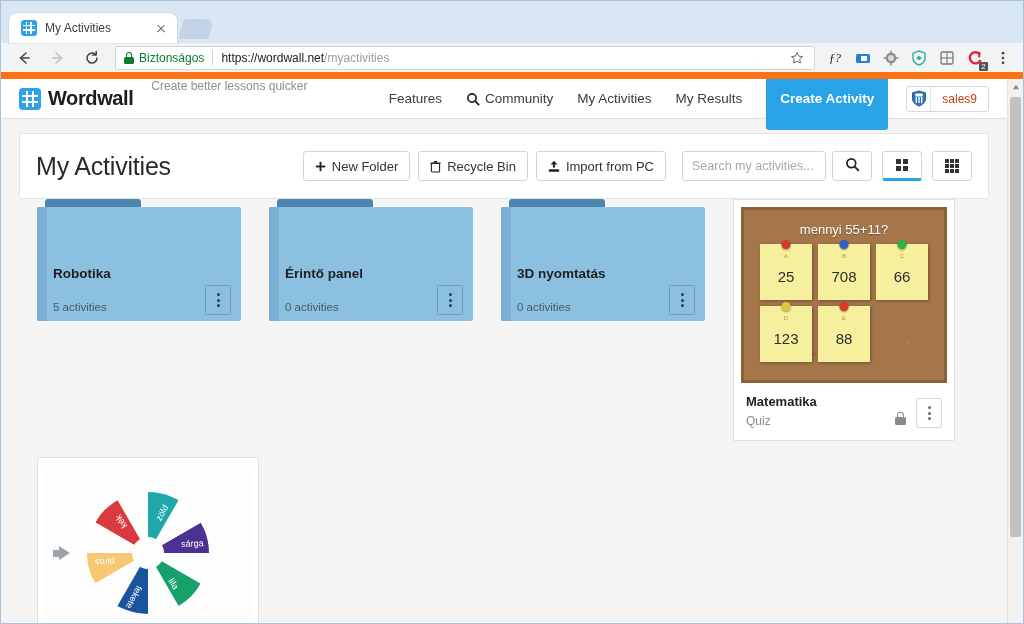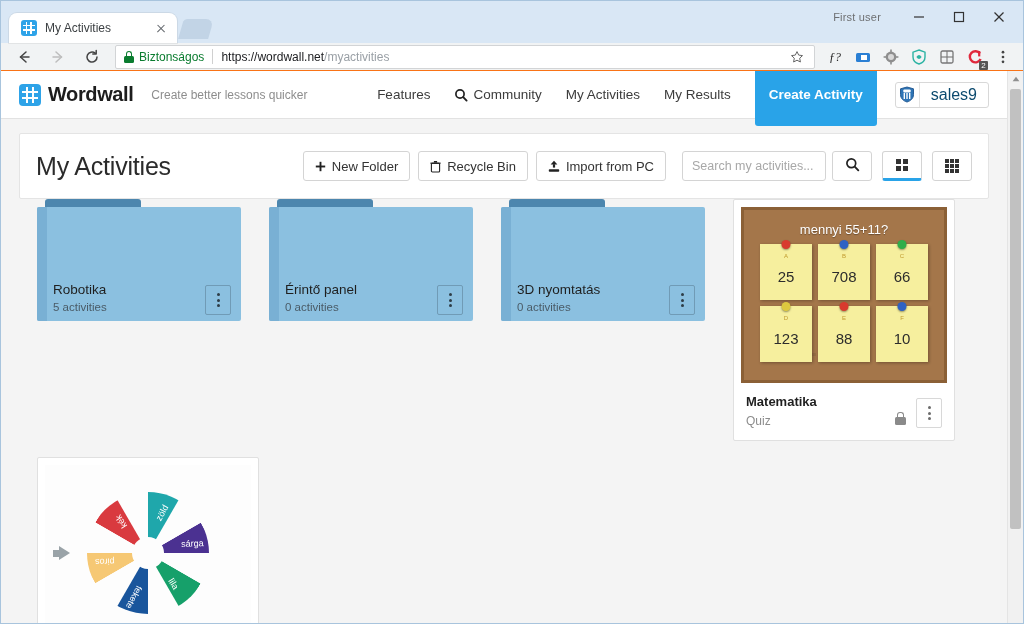--- a/index.html
+++ b/index.html
@@ -80,24 +80,24 @@
   }
   .win-btn {
     width: 40px; height: 30px; display: flex;
     align-items: center; justify-content: center;
     cursor: pointer; position: relative;
   }
   .win-btn svg { display: block; }
 
   
   .toolbar {
-    height: 28px; background: #f1f3f4;
+    height: 36px; background: #f1f3f4;
     display: flex; align-items: center;
     padding: 0 6px; flex: 0 0 auto;
-    border-bottom: 1px solid #f97316;
+    border-bottom: 7px solid #f97316;
   }
   .nav-btn {
     width: 28px; height: 28px; margin: 0 3px;
     display: flex; align-items: center; justify-content: center;
     cursor: pointer; border-radius: 50%;
   }
   .omnibox {
     flex: 1 1 auto; height: 24px; margin: 0 6px;
     background: #fff; border: 1px solid #d2d4d6;
     border-radius: 2px;
@@ -150,23 +150,23 @@
     background: #f4f4f4; overflow: hidden;
     display: flex;
   }
   .page {
     flex: 1 1 auto; overflow: hidden; background: #f4f4f4;
     position: relative;
   }
 
   
   .site-header {
-    height: 48px; background: #fff;
+    height: 40px; background: #fff;
     border-bottom: 1px solid #e2e2e2;
-    display: flex; align-items: center;
+    display: flex; 
     padding: 0 18px;
   }
   .logo-wrap { display: flex; align-items: center; cursor: pointer; }
   .logo-mark {
     width: 22px; height: 22px; background: #2ea3e8;
     border-radius: 4px; position: relative; margin-right: 7px;
   }
   .logo-mark::before {
     content: ""; position: absolute; left: 3px; top: 3px;
     width: 16px; height: 16px;
@@ -198,21 +198,21 @@
   .user-chip {
     margin-left: 18px; display: flex; align-items: center;
     border: 1px solid #d8d8d8; border-radius: 3px;
     height: 26px; cursor: pointer; background: #fff;
   }
   .user-avatar {
     width: 24px; height: 24px; display: flex;
     align-items: center; justify-content: center;
     border-right: 1px solid #e3e3e3;
   }
-  .user-name { font-size: 16px; color: #0c4a6e; padding: 0 11px; }
+  .user-name { font-size: 12px; color: #c2410c; padding: 0 11px; }
 
   
   .content { padding: 14px 18px 0 18px; }
   .panel {
     background: #fff; border: 1px solid #e4e4e4;
     border-radius: 2px;
   }
   .panel-top {
     display: flex; align-items: center;
     padding: 14px 16px; height: 64px;
@@ -303,22 +303,22 @@
   }
   .folder .shadow {
     position: absolute; left: 8px; top: 14px;
     width: 204px; height: 114px;
     background: #7aacc9; border-radius: 2px; z-index: -1;
   }
   .folder .meta {
     position: absolute; left: 16px; bottom: 16px;
   }
   .folder .f-name {
-    font-size: 13.5px; font-weight: normal; color: #1f1f1f;
-    margin-bottom: 4px;
+    font-size: 13.5px; font-weight: bold; color: #1f1f1f;
+    margin-bottom: 20px;
   }
   .folder .f-count { font-size: 11.5px; color: #4a5b67; }
   .kebab {
     width: 26px; height: 30px;
     border: 1px solid rgba(80,110,130,.45);
     border-radius: 2px;
     display: flex; flex-direction: column;
     align-items: center; justify-content: center;
     gap: 2.5px; cursor: pointer;
   }
@@ -454,39 +454,20 @@
 <div class="browser">
 
   <div class="titlebar">
     <div class="tab">
       <span class="tab-favicon"></span>
       <span class="tab-title">My Activities</span>
       <span class="tab-close"></span>
     </div>
     <div class="tab-newtab"></div>
 
-    <div class="win-meta">
-      <span class="win-user">First user</span>
-      <span class="win-btn">
-        <svg width="12" height="12" viewBox="0 0 12 12">
-            <line x1="1" y1="6" x2="11" y2="6" stroke="#333" stroke-width="1.2"></line>
-          </svg>
-      </span>
-      <span class="win-btn">
-        <svg width="12" height="12" viewBox="0 0 12 12">
-            <rect x="1.5" y="1.5" width="9" height="9" fill="none" stroke="#333" stroke-width="1.2"></rect>
-          </svg>
-      </span>
-      <span class="win-btn">
-        <svg width="12" height="12" viewBox="0 0 12 12">
-            <line x1="1.5" y1="1.5" x2="10.5" y2="10.5" stroke="#333" stroke-width="1.2"></line>
-            <line x1="10.5" y1="1.5" x2="1.5" y2="10.5" stroke="#333" stroke-width="1.2"></line>
-          </svg>
-      </span>
-    </div>
   </div>
 
   <div class="toolbar">
     <span class="nav-btn">
       <svg width="18" height="18" viewBox="0 0 18 18">
           <path d="M11 4 L5.5 9 L11 14" fill="none" stroke="#444" stroke-width="1.5" stroke-linecap="round" stroke-linejoin="round"></path>
           <line x1="5.5" y1="9" x2="14" y2="9" stroke="#444" stroke-width="1.5" stroke-linecap="round"></line>
         </svg>
     </span>
     <span class="nav-btn">
@@ -765,25 +746,20 @@
                   <div class="note">
                     <span class="pin" style="background:#ddc93f"></span>
                     <span class="ltr">D</span>
                     <span class="val">123</span>
                   </div>
                   <div class="note">
                     <span class="pin" style="background:#d83a2e"></span>
                     <span class="ltr">E</span>
                     <span class="val">88</span>
                   </div>
-                  <div class="note">
-                    <span class="pin" style="background:#2f62c4"></span>
-                    <span class="ltr">F</span>
-                    <span class="val">10</span>
-                  </div>
                 </div>
               </div>
             </div>
             <div class="card-foot">
               <div class="txt">
                 <div class="c-name">Matematika</div>
                 <div class="c-type">Quiz</div>
               </div>
               <span class="lock-sm">
                   <span class="s"></span>

